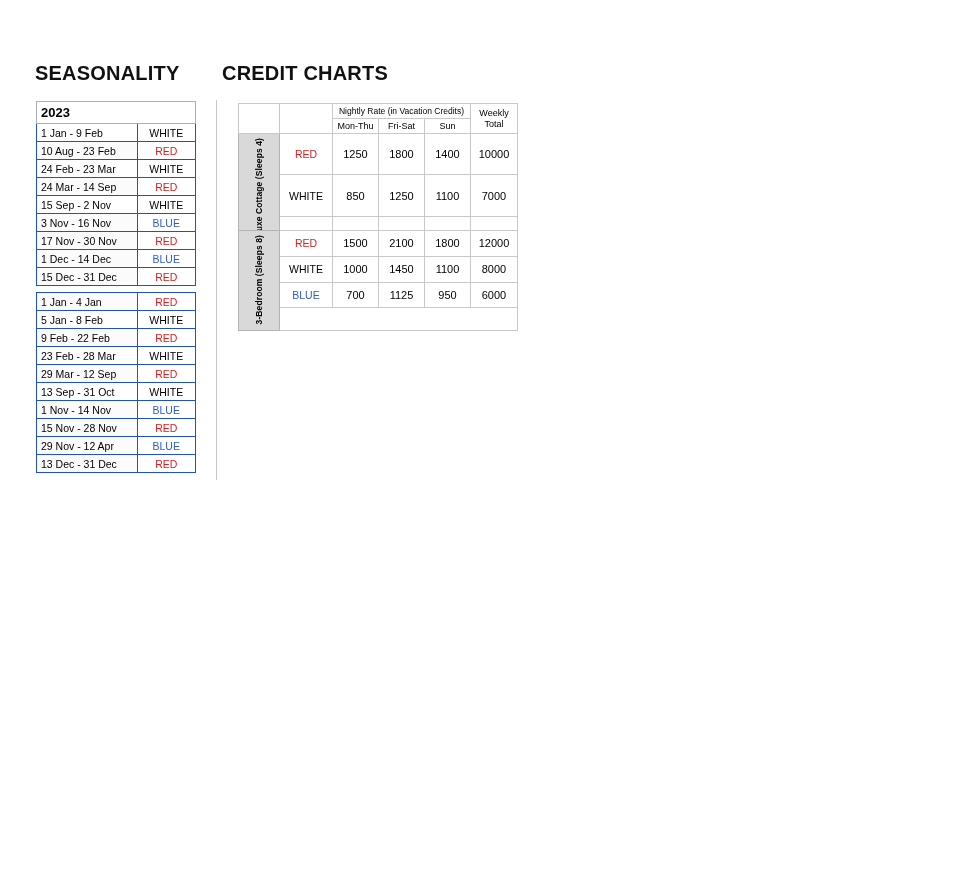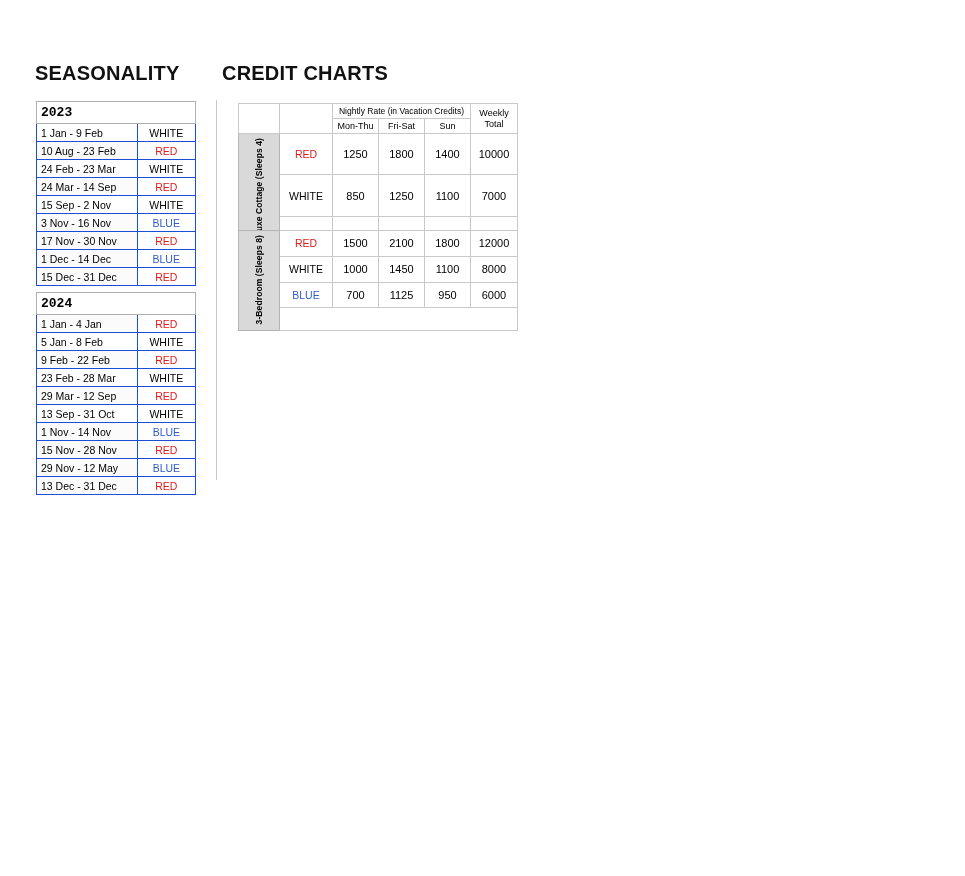--- a/index.html
+++ b/index.html
@@ -47,21 +47,20 @@
   #season-2023 { left: 36px; top: 101px; }
   #season-2024 { left: 36px; top: 292px; }
 
   .season-table th.year-cell {
     text-align: left;
     font-size: 13px;
     font-weight: bold;
     padding: 3px 4px 3px 4px;
     border: 1px solid #b0b0b0;
     background: #ffffff;
-    font-family: Liberation Mono, monospace;
   }
   .season-table td {
     border: 1px solid #1d4ed8;
     padding: 2.5px 4px;
     height: 12px;
     line-height: 12px;
     white-space: nowrap;
   }
   .season-table td.range {
     width: 100px;
@@ -195,23 +194,20 @@
   </tr>
   <tr class="row-red">
     <td class="range">15 Dec - 31 Dec</td>
     <td class="season">RED</td>
   </tr>
 </tbody>
   </table>
 
 <table class="season-table" id="season-2024">
   <tbody>
-      <tr>
-    <th class="year-cell" colspan="2">2024</th>
-  </tr>
   <tr class="row-red">
     <td class="range">1 Jan - 4 Jan</td>
     <td class="season">RED</td>
   </tr>
   <tr class="row-white">
     <td class="range">5 Jan - 8 Feb</td>
     <td class="season">WHITE</td>
   </tr>
   <tr class="row-red">
     <td class="range">9 Feb - 22 Feb</td>
@@ -231,21 +227,21 @@
   </tr>
   <tr class="row-blue">
     <td class="range">1 Nov - 14 Nov</td>
     <td class="season">BLUE</td>
   </tr>
   <tr class="row-red">
     <td class="range">15 Nov - 28 Nov</td>
     <td class="season">RED</td>
   </tr>
   <tr class="row-blue">
-    <td class="range">29 Nov - 12 May</td>
+    <td class="range">29 Nov - 12 Apr</td>
     <td class="season">BLUE</td>
   </tr>
   <tr class="row-red">
     <td class="range">13 Dec - 31 Dec</td>
     <td class="season">RED</td>
   </tr>
 </tbody>
   </table>
 
 <table class="credit-block" id="credit-studio">

